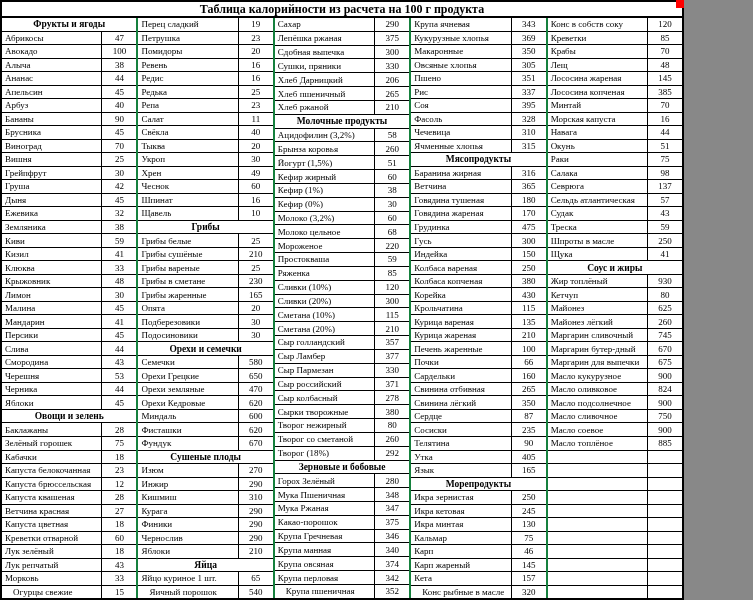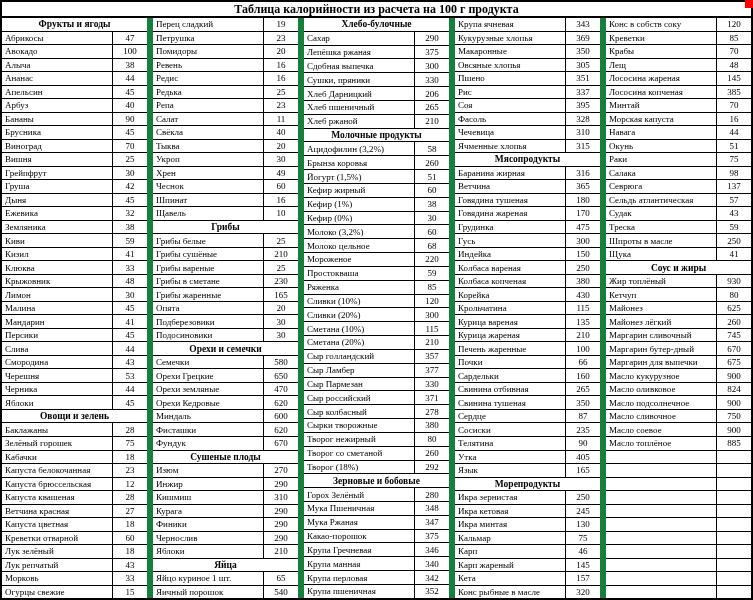--- a/index.html
+++ b/index.html
@@ -1,19 +1,19 @@
 <!DOCTYPE html>
 <html><head>
 <meta charset="utf-8">
 <style>
   * { box-sizing: border-box; margin: 0; padding: 0; }
   html,body { background:#888; }
   .page {
     position: relative;
-    width: 753px; height: 600px;
+    width: 684px; height: 600px;
     background: #fff;
     color: #000;
     font-family: "Liberation Serif", "DejaVu Serif", serif;
     overflow: hidden;
   }
   .frame {
     position: absolute; inset: 0;
     border: 2px solid #000;
     display: flex; flex-direction: column;
   }
@@ -21,30 +21,30 @@
     height: 16px;
     border-bottom: 2px solid #000;
     font-weight: bold;
     font-size: 12px;
     line-height: 14px;
     text-align: center;
     overflow: hidden;
   }
   .cols { flex: 1; display: flex; }
   .col { flex: 1; display: flex; flex-direction: column; min-width: 0; }
-  .col + .col { border-left: 6px solid #15803d; }
+  .col + .col { border-left: 2px solid #15803d; }
   .row {
     flex: 1;
     display: flex;
     border-bottom: 1px solid #000;
     font-size: 9px;
     min-height: 0;
     overflow: hidden;
   }
-  .col .row:last-child { border-bottom: none; }
+  .col .row:last-child { border-bottom: none; padding-left: 8px; }
   .row.sec {
     font-weight: bold;
     font-size: 9.5px;
     align-items: center;
     justify-content: center;
     white-space: nowrap;
   }
   .name {
     flex: 1;
     min-width: 0;
@@ -399,21 +399,20 @@
           <div class="row item">
             <div class="name">Яйцо куриное 1 шт.</div>
             <div class="val">65</div>
           </div>
           <div class="row item">
             <div class="name">Яичный порошок</div>
             <div class="val">540</div>
           </div>
         </div>
         <div class="col">
-          <div class="row sec">Хлебо-булочные</div>
           <div class="row item">
             <div class="name">Сахар</div>
             <div class="val">290</div>
           </div>
           <div class="row item">
             <div class="name">Лепёшка ржаная</div>
             <div class="val">375</div>
           </div>
           <div class="row item">
             <div class="name">Сдобная выпечка</div>
@@ -551,20 +550,24 @@
           </div>
           <div class="row item">
             <div class="name">Крупа Гречневая</div>
             <div class="val">346</div>
           </div>
           <div class="row item">
             <div class="name">Крупа манная</div>
             <div class="val">340</div>
           </div>
           <div class="row item">
+            <div class="name">Крупа овсяная</div>
+            <div class="val">374</div>
+          </div>
+          <div class="row item">
             <div class="name">Крупа перловая</div>
             <div class="val">342</div>
           </div>
           <div class="row item">
             <div class="name">Крупа пшеничная</div>
             <div class="val">352</div>
           </div>
         </div>
         <div class="col">
           <div class="row item">
@@ -670,21 +673,21 @@
           </div>
           <div class="row item">
             <div class="name">Сардельки</div>
             <div class="val">160</div>
           </div>
           <div class="row item">
             <div class="name">Свинина отбивная</div>
             <div class="val">265</div>
           </div>
           <div class="row item">
-            <div class="name">Свинина тушеная</div>
+            <div class="name">Свинина лёгкий</div>
             <div class="val">350</div>
           </div>
           <div class="row item">
             <div class="name">Сердце</div>
             <div class="val">87</div>
           </div>
           <div class="row item">
             <div class="name">Сосиски</div>
             <div class="val">235</div>
           </div>

